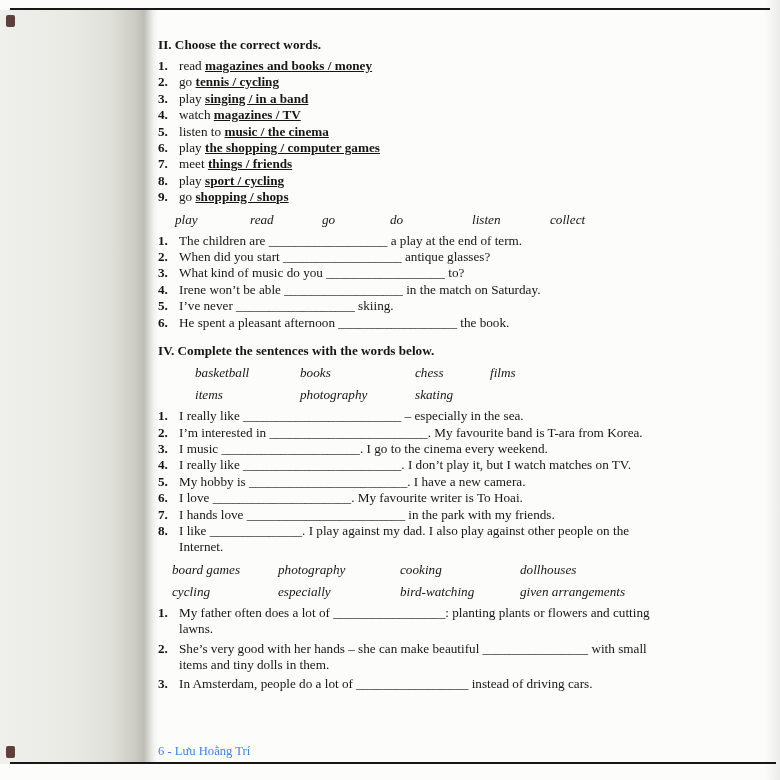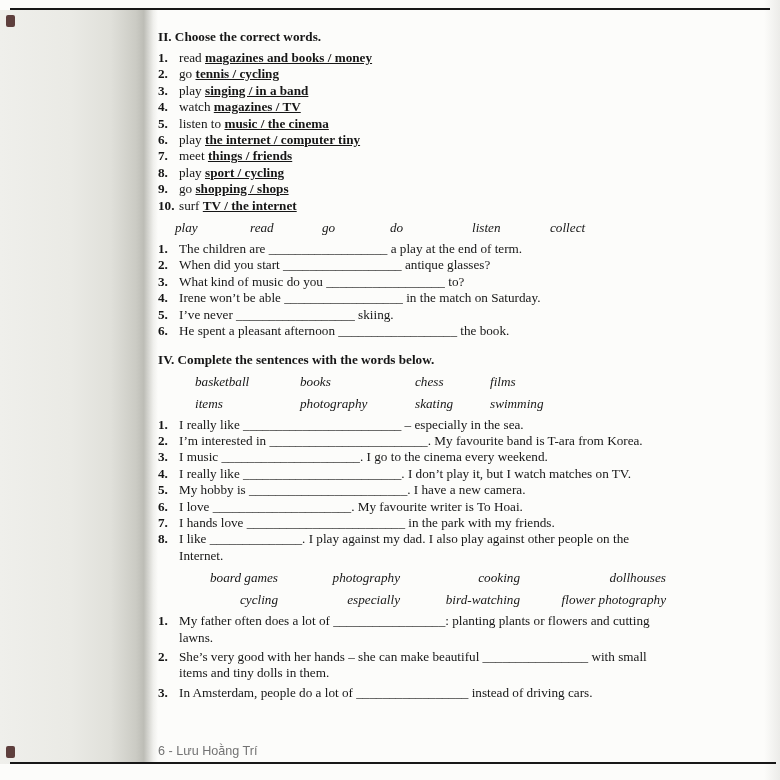--- a/index.html
+++ b/index.html
@@ -30,37 +30,37 @@
   .mark-bottom{left:6px;top:746px;}
 
   .content{
     position:absolute;left:158px;top:26px;width:508px;
     color:#161616;font-size:13.2px;
   }
   section{margin:0 0 5px 0;}
   h3{
     font-size:13.2px;font-weight:bold;margin:11px 0 5px 0;line-height:17px;
   }
-  section:first-of-type h3{margin-top:2px;}
+  section:first-of-type h3{margin-top:10px;}
   .bank{
     font-style:italic;line-height:17px;margin:2px 0 5px 0;
   }
   .cols6{display:grid;grid-template-columns:75px 72px 68px 82px 78px 1fr;padding-left:17px;}
   .cols4a{display:grid;grid-template-columns:105px 115px 75px 1fr;padding-left:37px;}
-  .cols4b{display:grid;grid-template-columns:106px 122px 120px 1fr;padding-left:14px;text-align:right;}
+  .cols4b{display:grid;grid-template-columns:106px 122px 120px 1fr;padding-left:14px;}
   .items{}
   .item{display:flex;line-height:16.4px;}
   .num{font-weight:bold;width:21px;flex:none;}
   .txt{flex:1;}
   .b{font-weight:bold;text-decoration:underline;}
   .sec-V .item{margin-bottom:3px;}
   .footer{
     position:absolute;left:158px;top:744px;
-    font-size:12.6px;color:#737373;
-    font-family:Liberation Sans, sans-serif;
+    font-size:12.6px;color:#3b82f6;
+    font-family:Liberation Serif, serif;
   }
 </style>
 </head>
 <body>
 
 <div class="photo">
   <div class="spine"></div>
   <div class="right-edge"></div>
   <div class="top-line"></div>
   <div class="bottom-line"></div>
@@ -86,37 +86,33 @@
           <div class="item">
             <span class="num">4.</span>
             <span class="txt"><span>watch </span><span class="b">magazines / TV</span></span>
           </div>
           <div class="item">
             <span class="num">5.</span>
             <span class="txt"><span>listen to </span><span class="b">music / the cinema</span></span>
           </div>
           <div class="item">
             <span class="num">6.</span>
-            <span class="txt"><span>play </span><span class="b">the internet / computer tiny</span></span>
+            <span class="txt"><span>play </span><span class="b">the shopping / computer games</span></span>
           </div>
           <div class="item">
             <span class="num">7.</span>
             <span class="txt"><span>meet </span><span class="b">things / friends</span></span>
           </div>
           <div class="item">
             <span class="num">8.</span>
             <span class="txt"><span>play </span><span class="b">sport / cycling</span></span>
           </div>
           <div class="item">
             <span class="num">9.</span>
             <span class="txt"><span>go </span><span class="b">shopping / shops</span></span>
-          </div>
-          <div class="item">
-            <span class="num">10.</span>
-            <span class="txt"><span>surf </span><span class="b">TV / the internet</span></span>
           </div>
         </div>
       </section>
       <section class="sec-III">
         <div class="bank cols6">
           <span>play</span>
           <span>read</span>
           <span>go</span>
           <span>do</span>
           <span>listen</span>
@@ -154,21 +150,20 @@
         <div class="bank cols4a">
           <span>basketball</span>
           <span>books</span>
           <span>chess</span>
           <span>films</span>
         </div>
         <div class="bank cols4a">
           <span>items</span>
           <span>photography</span>
           <span>skating</span>
-          <span>swimming</span>
         </div>
         <div class="items">
           <div class="item">
             <span class="num">1.</span>
             <span class="txt"><span>I really like ________________________ – especially in the sea.</span></span>
           </div>
           <div class="item">
             <span class="num">2.</span>
             <span class="txt"><span>I’m interested in ________________________. My favourite band is T-ara from Korea.</span></span>
           </div>
@@ -202,21 +197,21 @@
         <div class="bank cols4b">
           <span>board games</span>
           <span>photography</span>
           <span>cooking</span>
           <span>dollhouses</span>
         </div>
         <div class="bank cols4b">
           <span>cycling</span>
           <span>especially</span>
           <span>bird-watching</span>
-          <span>flower photography</span>
+          <span>given arrangements</span>
         </div>
         <div class="items">
           <div class="item">
             <span class="num">1.</span>
             <span class="txt"><span>My father often does a lot of _________________: planting plants or flowers and cutting lawns.</span></span>
           </div>
           <div class="item">
             <span class="num">2.</span>
             <span class="txt"><span>She’s very good with her hands – she can make beautiful ________________ with small items and tiny dolls in them.</span></span>
           </div>

